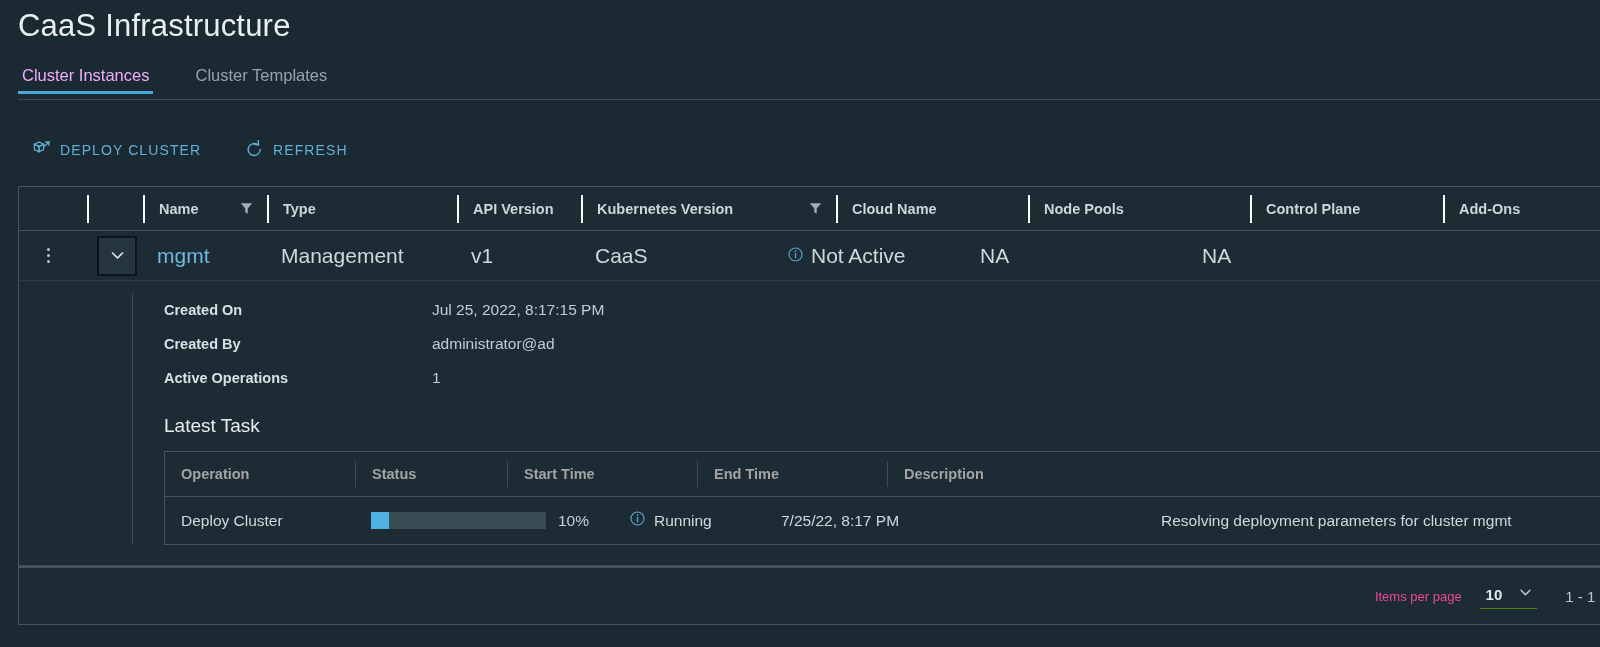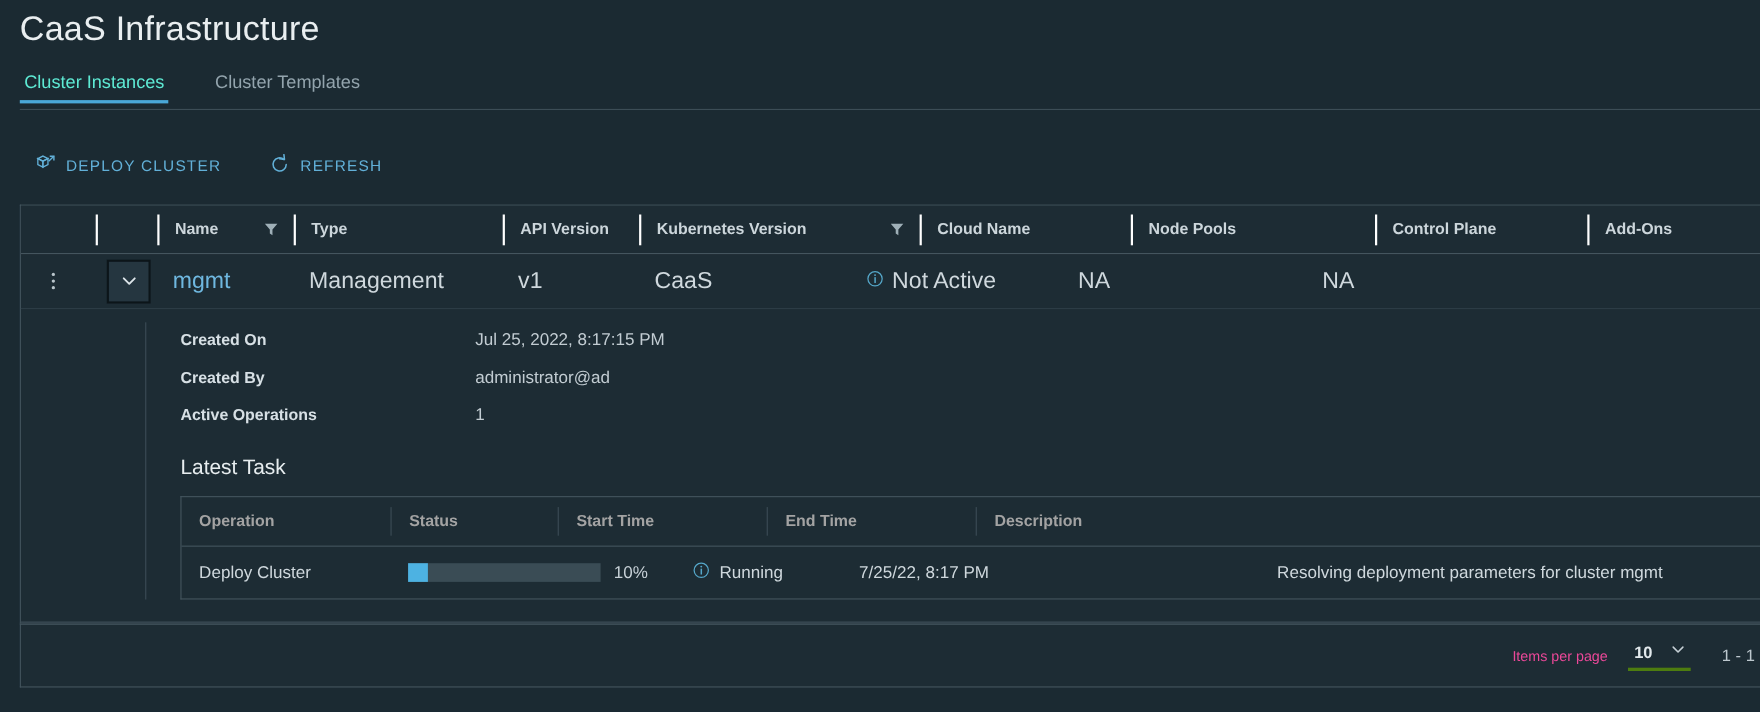--- a/index.html
+++ b/index.html
@@ -27,21 +27,21 @@
   }
   .tabbar::after {
     content: ""; position: absolute; left: 0; right: 0; bottom: 0;
     height: 1px; background: #3c4d56;
   }
   .tab {
     font-size: 16.5px; color: #93a4ad;
     padding: 0 4px 9px 4px; margin-right: 38px;
     position: relative; cursor: pointer; white-space: nowrap;
   }
-  .tab.active { color: #5eead4; }
+  .tab.active { color: #f0abfc; }
   .tab.active::after {
     content: ""; position: absolute; left: 0; right: 0; bottom: 0;
     height: 3px; background: #4aa8d8; z-index: 2;
   }
 
   
   .actionbar {
     position: absolute; left: 0; top: 126px; width: 1600px; height: 52px;
   }
   .action-btn {
@@ -158,21 +158,21 @@
   .footer {
     position: absolute; left: 18px; top: 567px; width: 1600px; height: 58px;
     border: 1px solid #44555e; border-right: 0; background: #1d2c34;
     display: flex; align-items: center; justify-content: flex-end;
     padding-right: 0;
   }
   .pager { display: flex; align-items: center; gap: 0; padding-right: 6px; }
   .pager-label { font-size: 13px; color: #ec4899; margin-right: 18px; }
   .pager-select {
     display: flex; align-items: center; gap: 16px;
-    border-bottom: 3px solid #4d7c0f; padding: 1px 4px 4px 6px;
+    border-bottom: 1px solid #4d7c0f; padding: 1px 4px 4px 6px;
     cursor: pointer; margin-right: 28px;
   }
   .pager-select .val { font-size: 15px; color: #e2e9ec; font-weight: 700; }
   .pager-range { font-size: 15px; color: #bdc8ce; white-space: nowrap; }
 </style>
 </head>
 <body>
 
 <div class="page">
 

